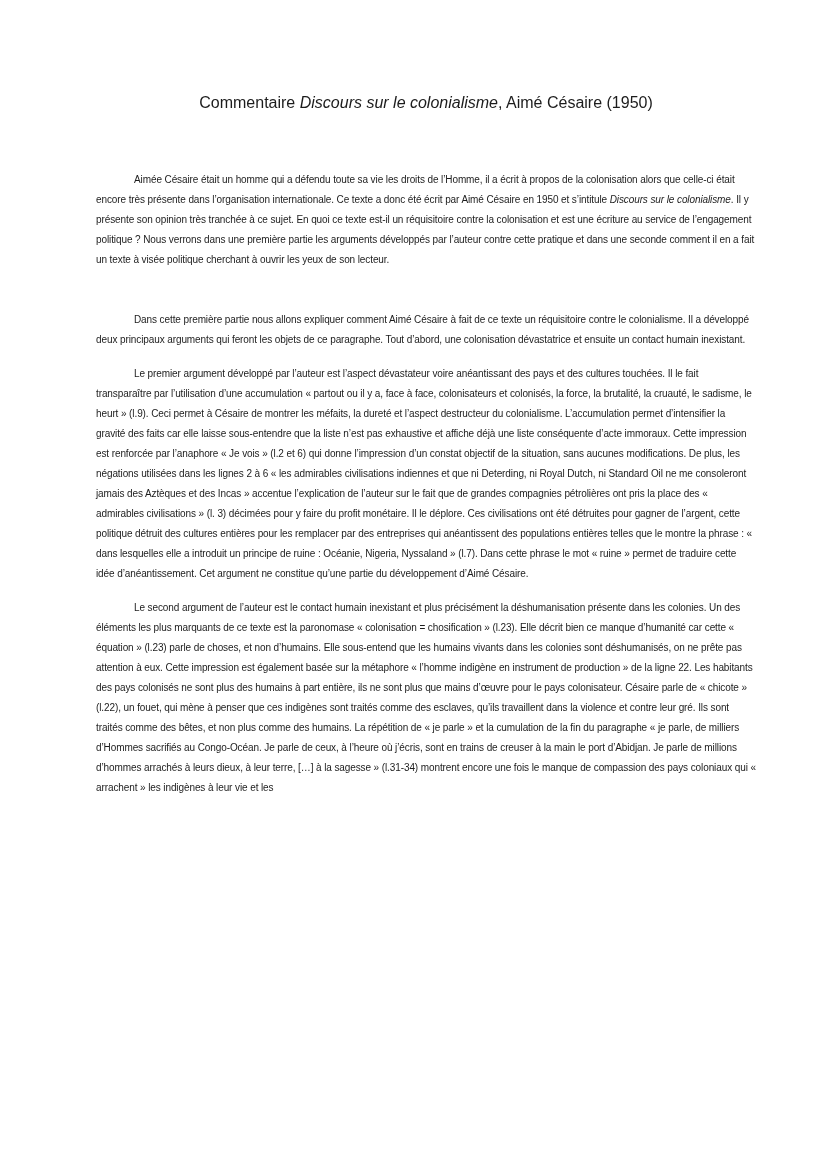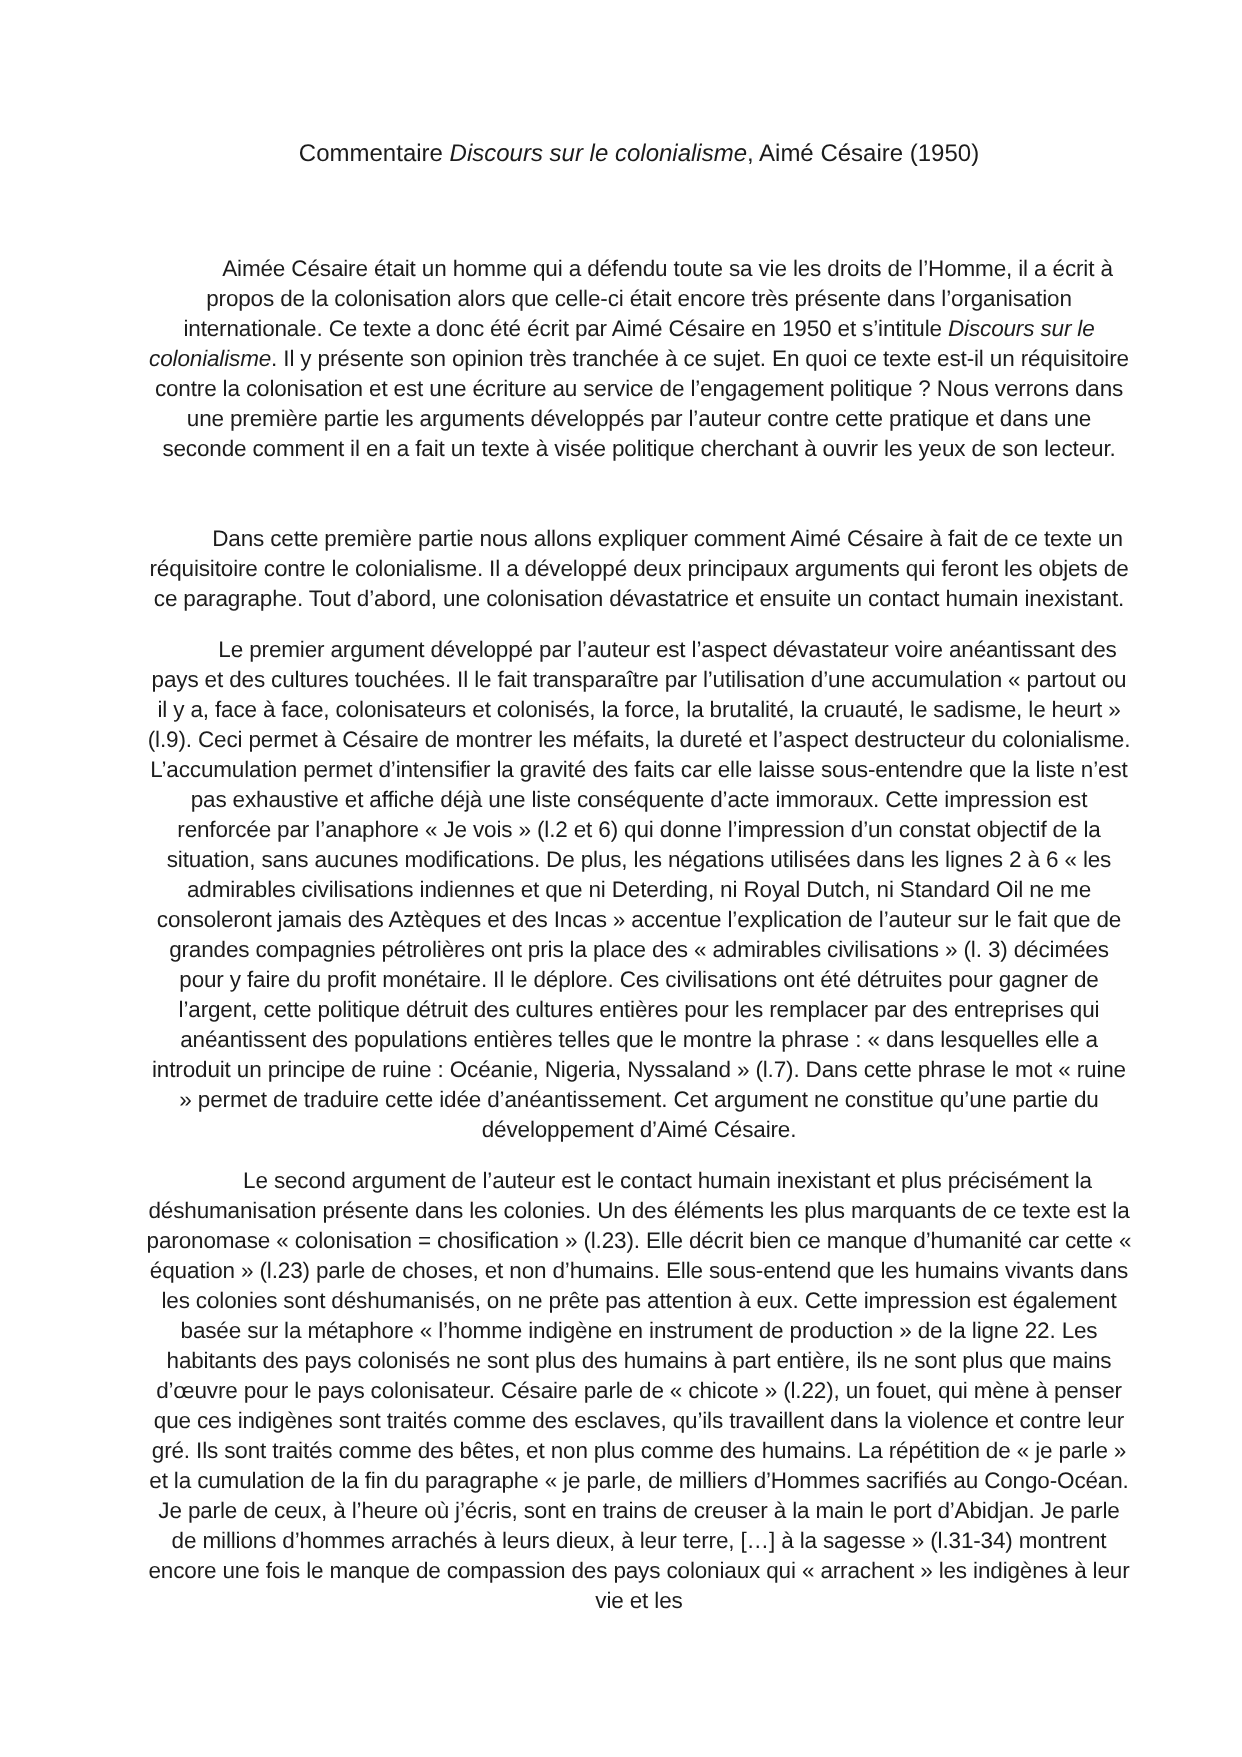--- a/index.html
+++ b/index.html
@@ -26,24 +26,24 @@
     font-weight: 400;
     line-height: 22px;
     text-align: center;
     margin: 0 0 56px 0;
     white-space: pre-wrap;
   }
   .doc-title em {
     font-style: italic;
   }
   .para {
-    font-size: 15px;
+    font-size: 10px;
     letter-spacing: -0.1px;
     line-height: 20px;
-    text-align: center;
+    text-align: left;
     text-indent: 38px;
     margin: 0 0 14px 0;
     white-space: pre-wrap;
   }
   .para em {
     font-style: italic;
   }
   .blank-line {
     height: 26px;
   }

